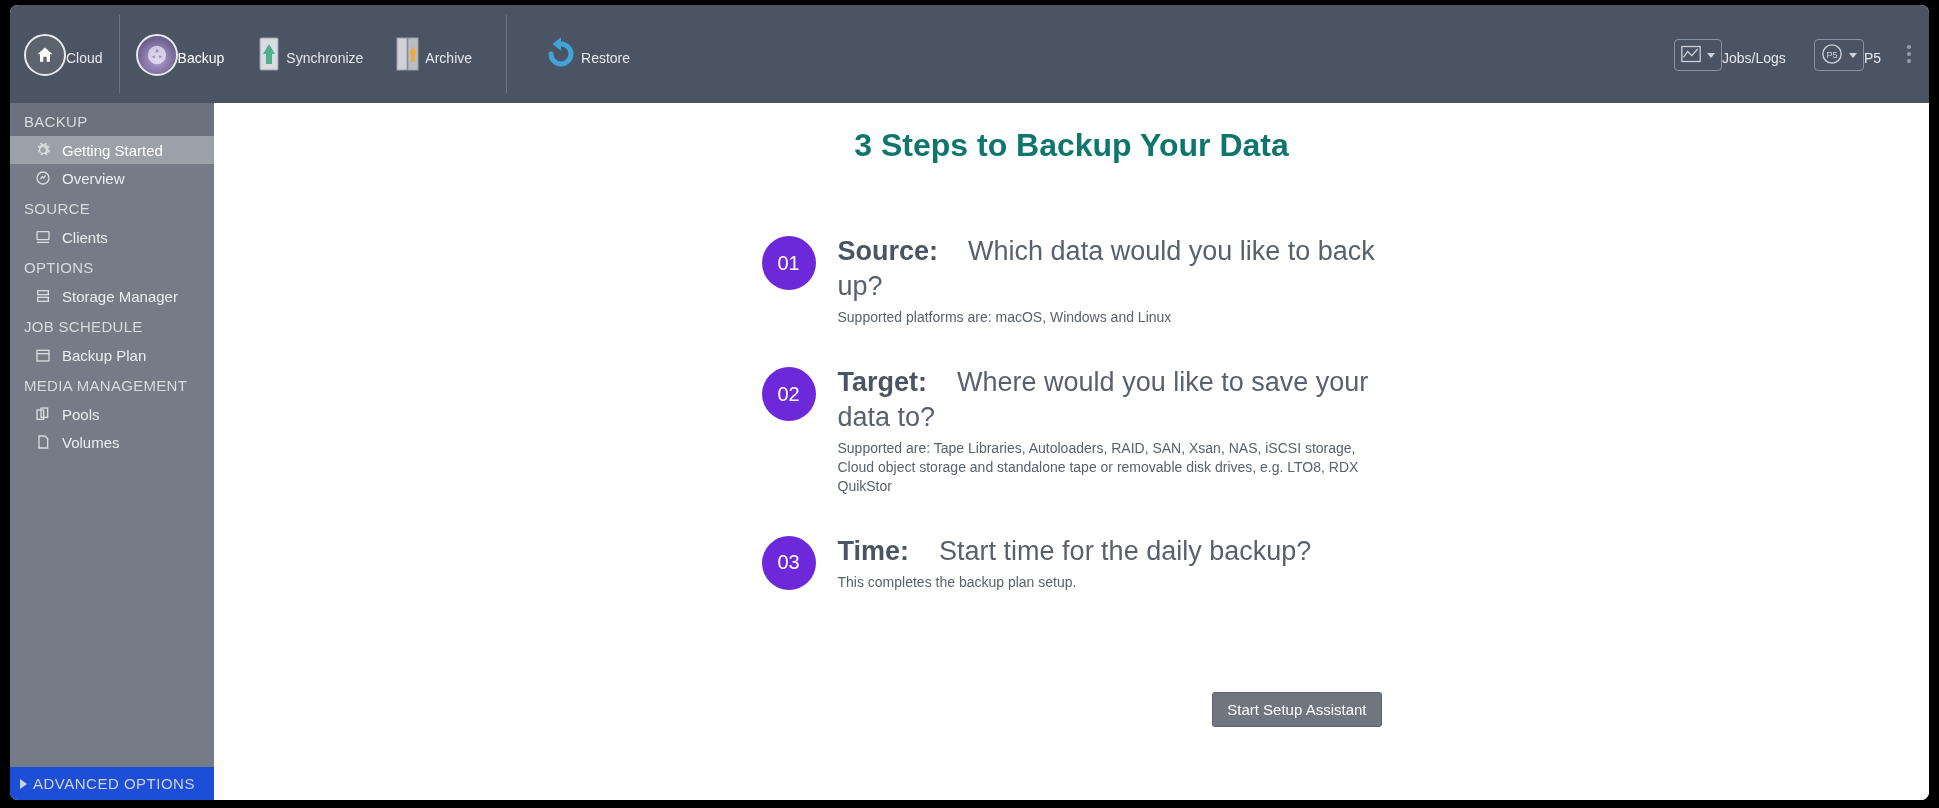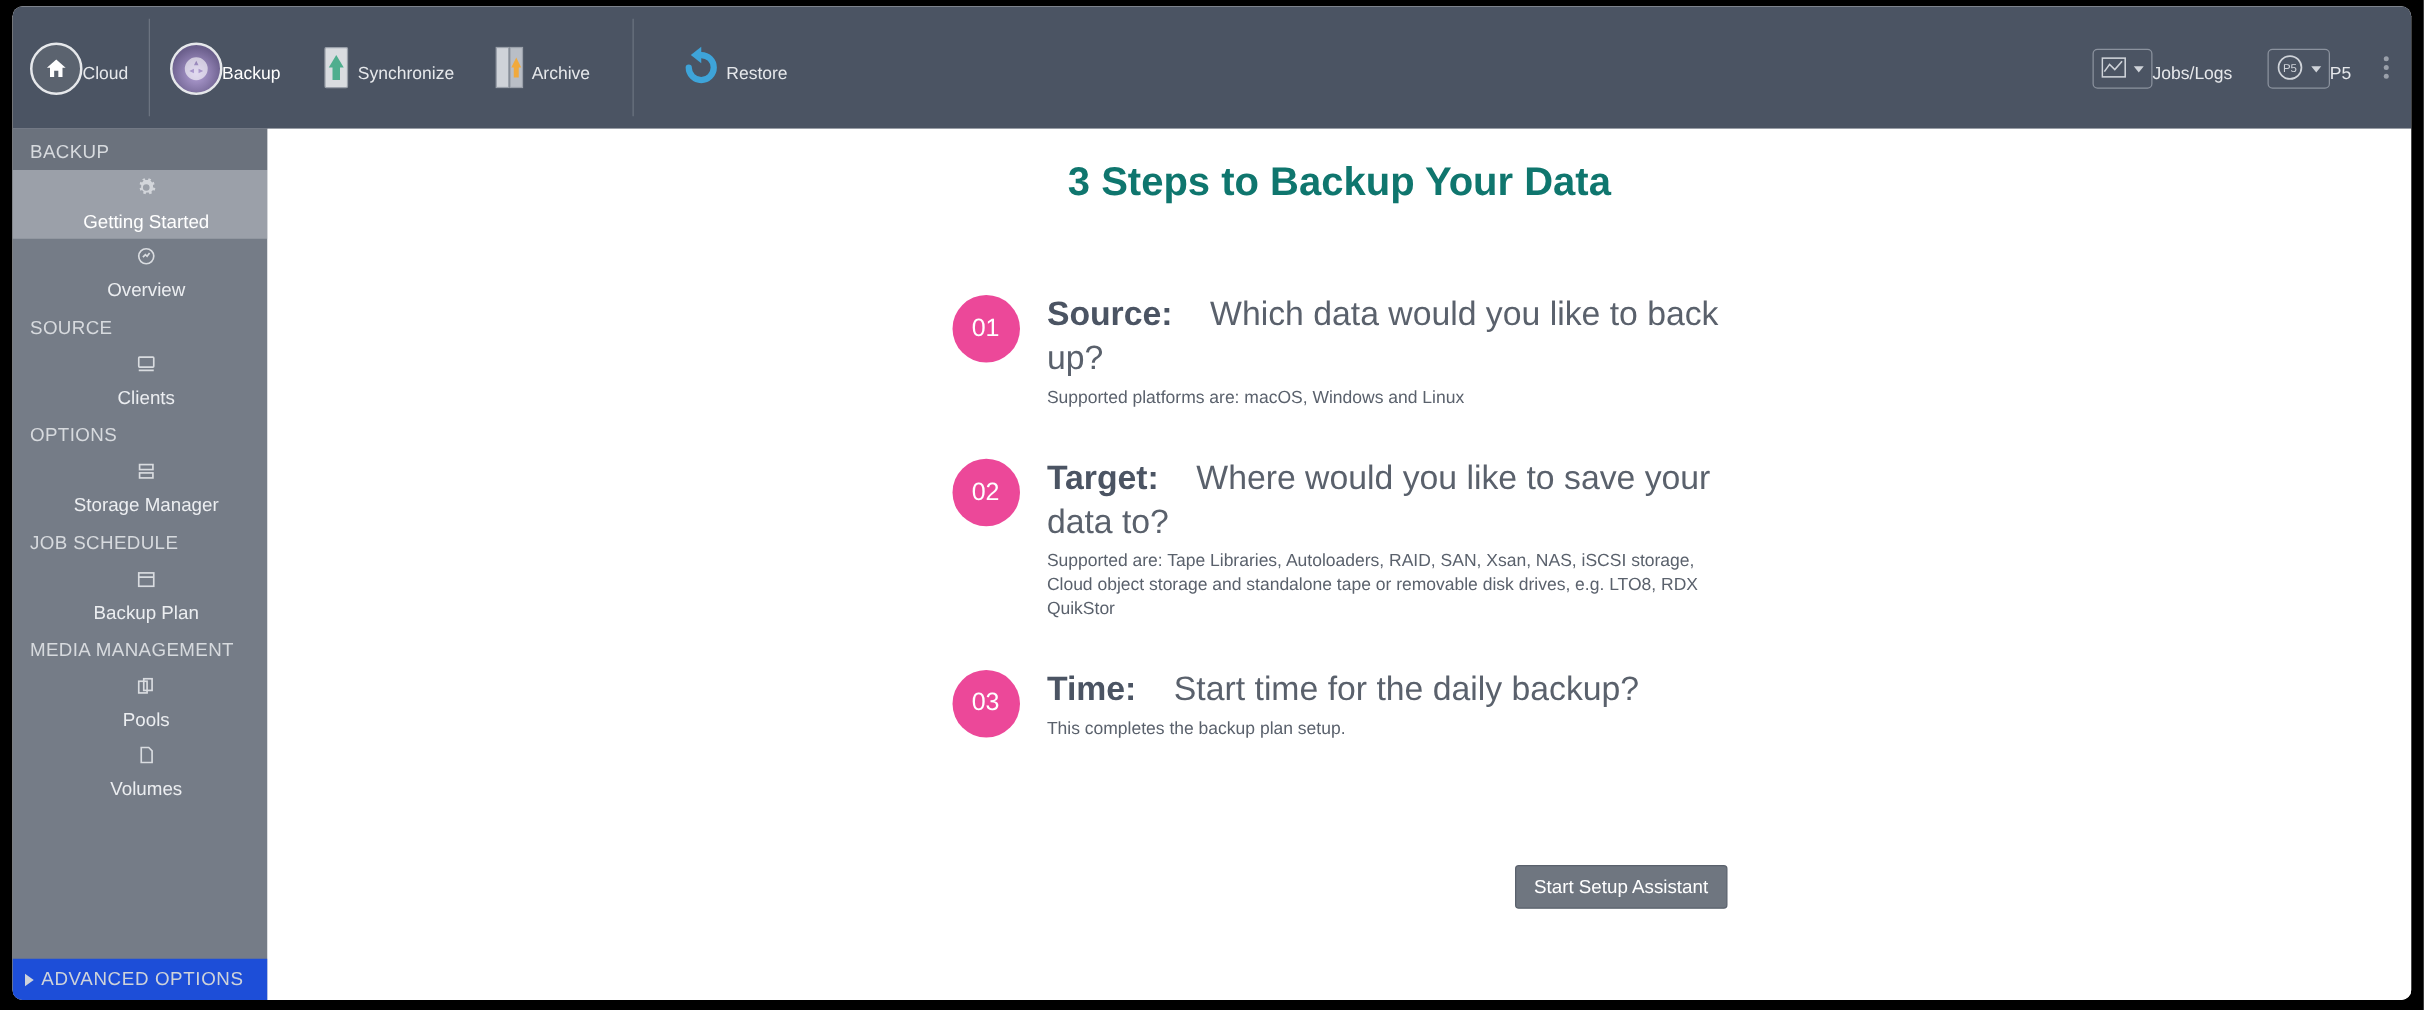--- a/index.html
+++ b/index.html
@@ -112,27 +112,26 @@
     font-size: 15px;
     color: #d7dade;
     letter-spacing: 0.3px;
   }
   .side-section-header.first {
     background: #6b727d;
     padding-top: 10px;
   }
   .side-item {
     display: flex;
-    align-items: center;
+    align-items: flex-end;
     gap: 10px;
     padding: 5px 14px 5px 24px;
     cursor: pointer;
     font-size: 15px;
     color: #eceef1;
-    flex-direction: column;
   }
   .side-item.active {
     background: #9ba0a9;
     color: #fff;
   }
   .side-item .sicon {
     width: 18px; height: 18px;
     display: inline-flex; align-items: center; justify-content: center;
     color: #d9dce0;
   }
@@ -175,21 +174,21 @@
   }
   .step {
     display: flex;
     gap: 22px;
     align-items: flex-start;
     margin-bottom: 38px;
   }
   .step-num {
     width: 54px; height: 54px;
     border-radius: 50%;
-    background: #ec4899;
+    background: #6d28d9;
     color: #fff;
     display: flex;
     align-items: center;
     justify-content: center;
     font-size: 20px;
     flex-shrink: 0;
     margin-top: 2px;
   }
   .step-body { flex: 1; }
   .step-line1 {

